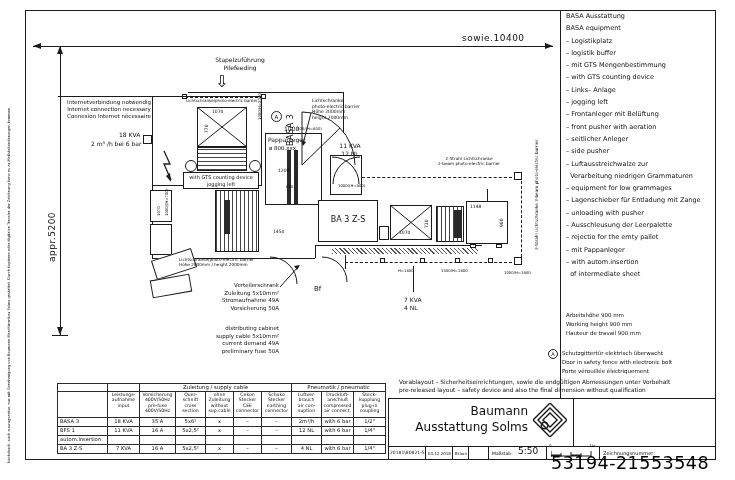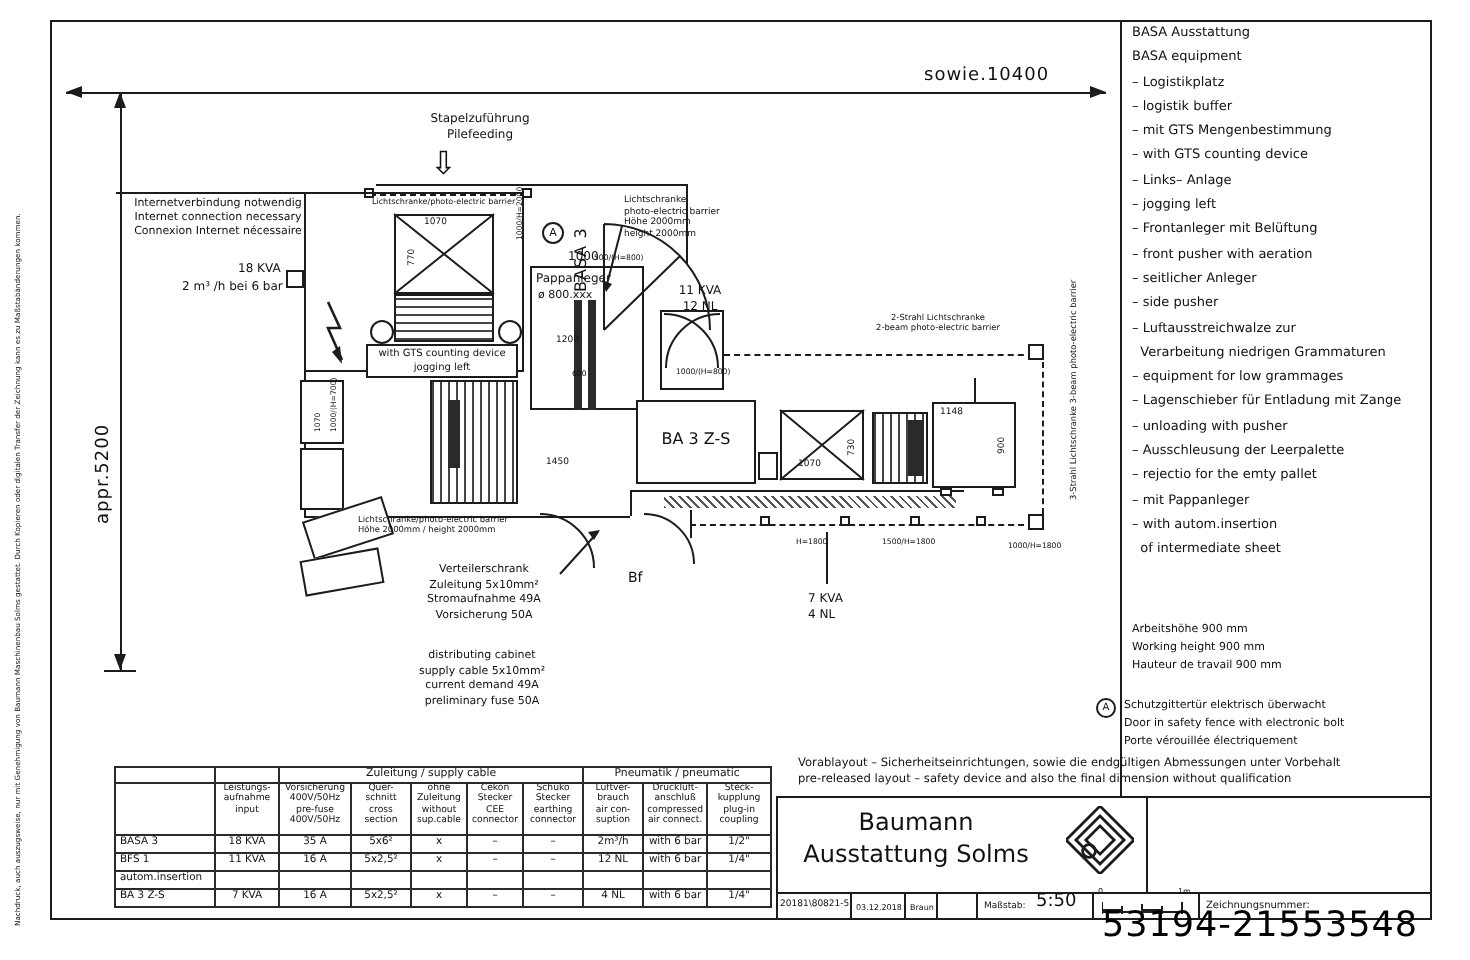--- a/index.html
+++ b/index.html
@@ -1,21 +1,21 @@
 <!DOCTYPE html>
 <html><head>
 <meta charset="utf-8">
 <style>
   *{margin:0;padding:0;box-sizing:border-box}
   html,body{width:735px;height:480px;background:#fff;overflow:hidden}
   body{position:relative;font-family:"DejaVu Sans",sans-serif;color:#111}
   .abs{position:absolute}
   .pre{white-space:pre-line}
   .lbl{position:absolute;color:#111;line-height:1.3}
-  .c{text-align:center}.r{text-align:center}
+  .c{text-align:center}.r{text-align:right}
   .hl{position:absolute;background:#1c1c1c;height:1px}
   .vl{position:absolute;background:#1c1c1c;width:1px}
   .box{position:absolute;border:1px solid #1c1c1c;background:#fff}
   .nobg{background:transparent}
   .dash{position:absolute;border-top:1px dashed #1c1c1c;height:0}
   .dashv{position:absolute;border-left:1px dashed #1c1c1c;width:0}
   .rot{transform:rotate(-90deg);transform-origin:0 0;white-space:nowrap}
   .stripes-h{background:repeating-linear-gradient(0deg,#444 0 1px,transparent 1px 4px)}
   .stripes-v{background:repeating-linear-gradient(90deg,#444 0 1px,transparent 1px 4px)}
   .hatch{background:repeating-linear-gradient(45deg,#555 0 1px,transparent 1px 3px)}

